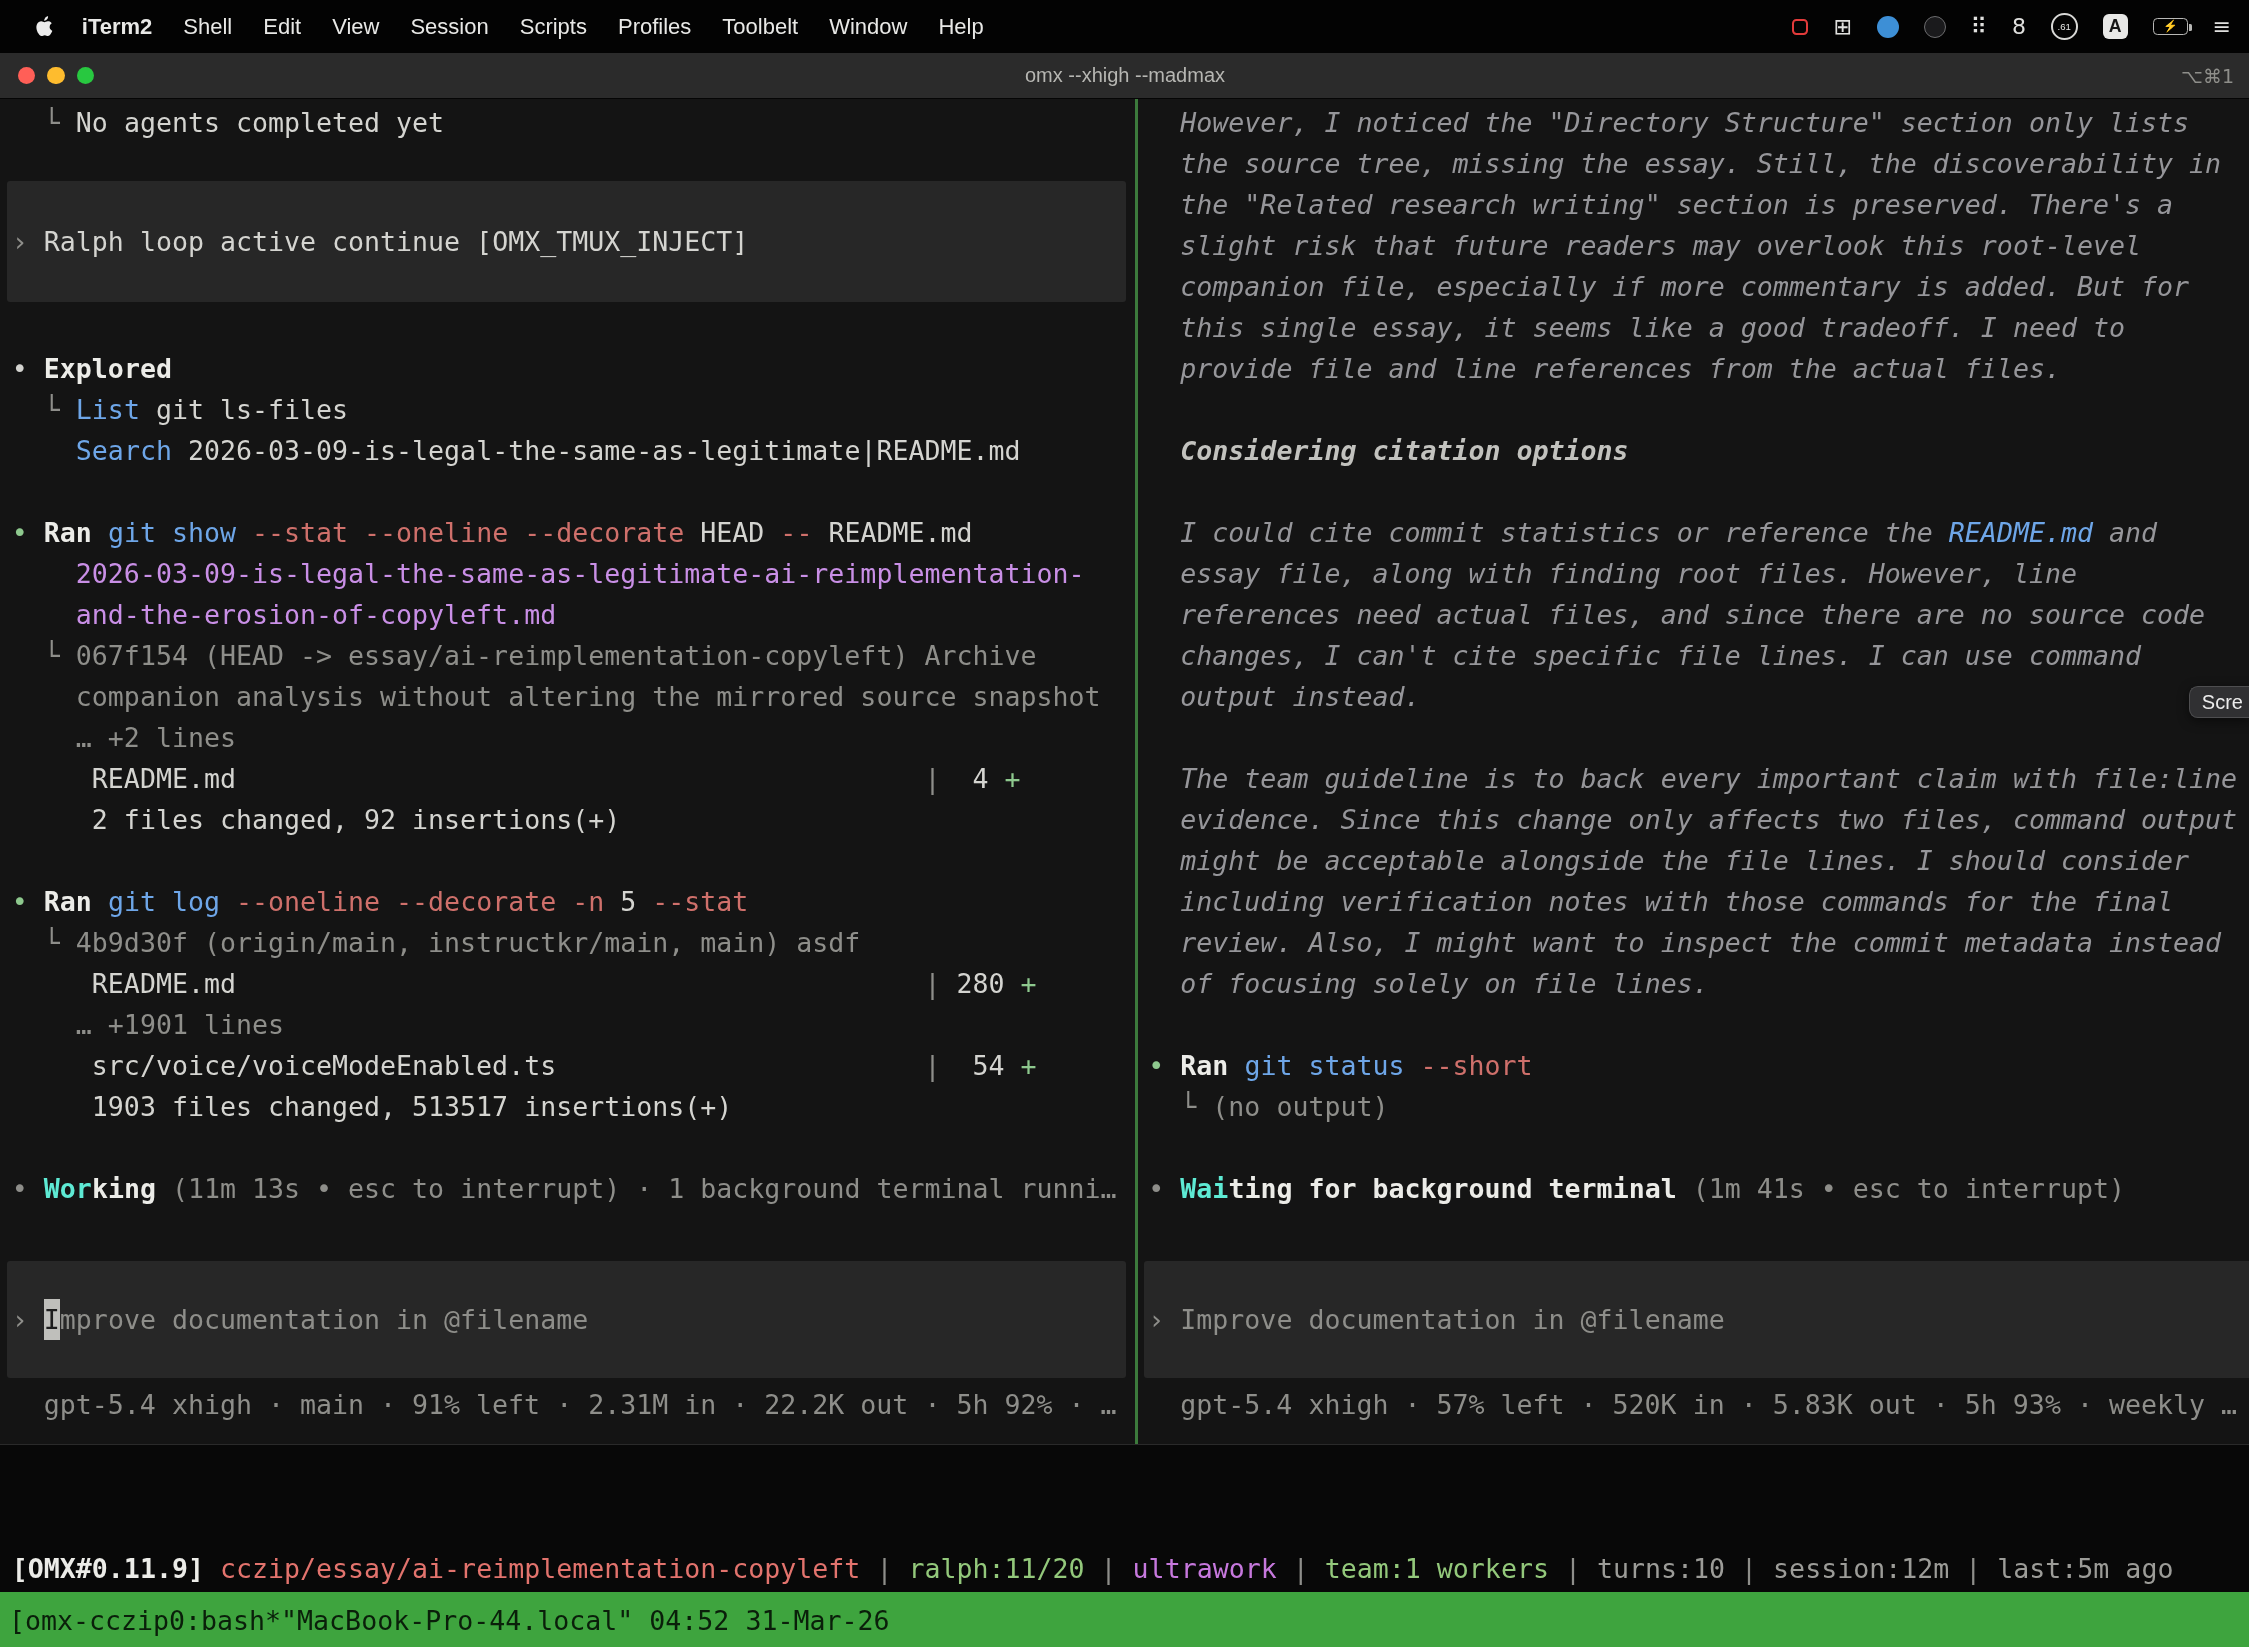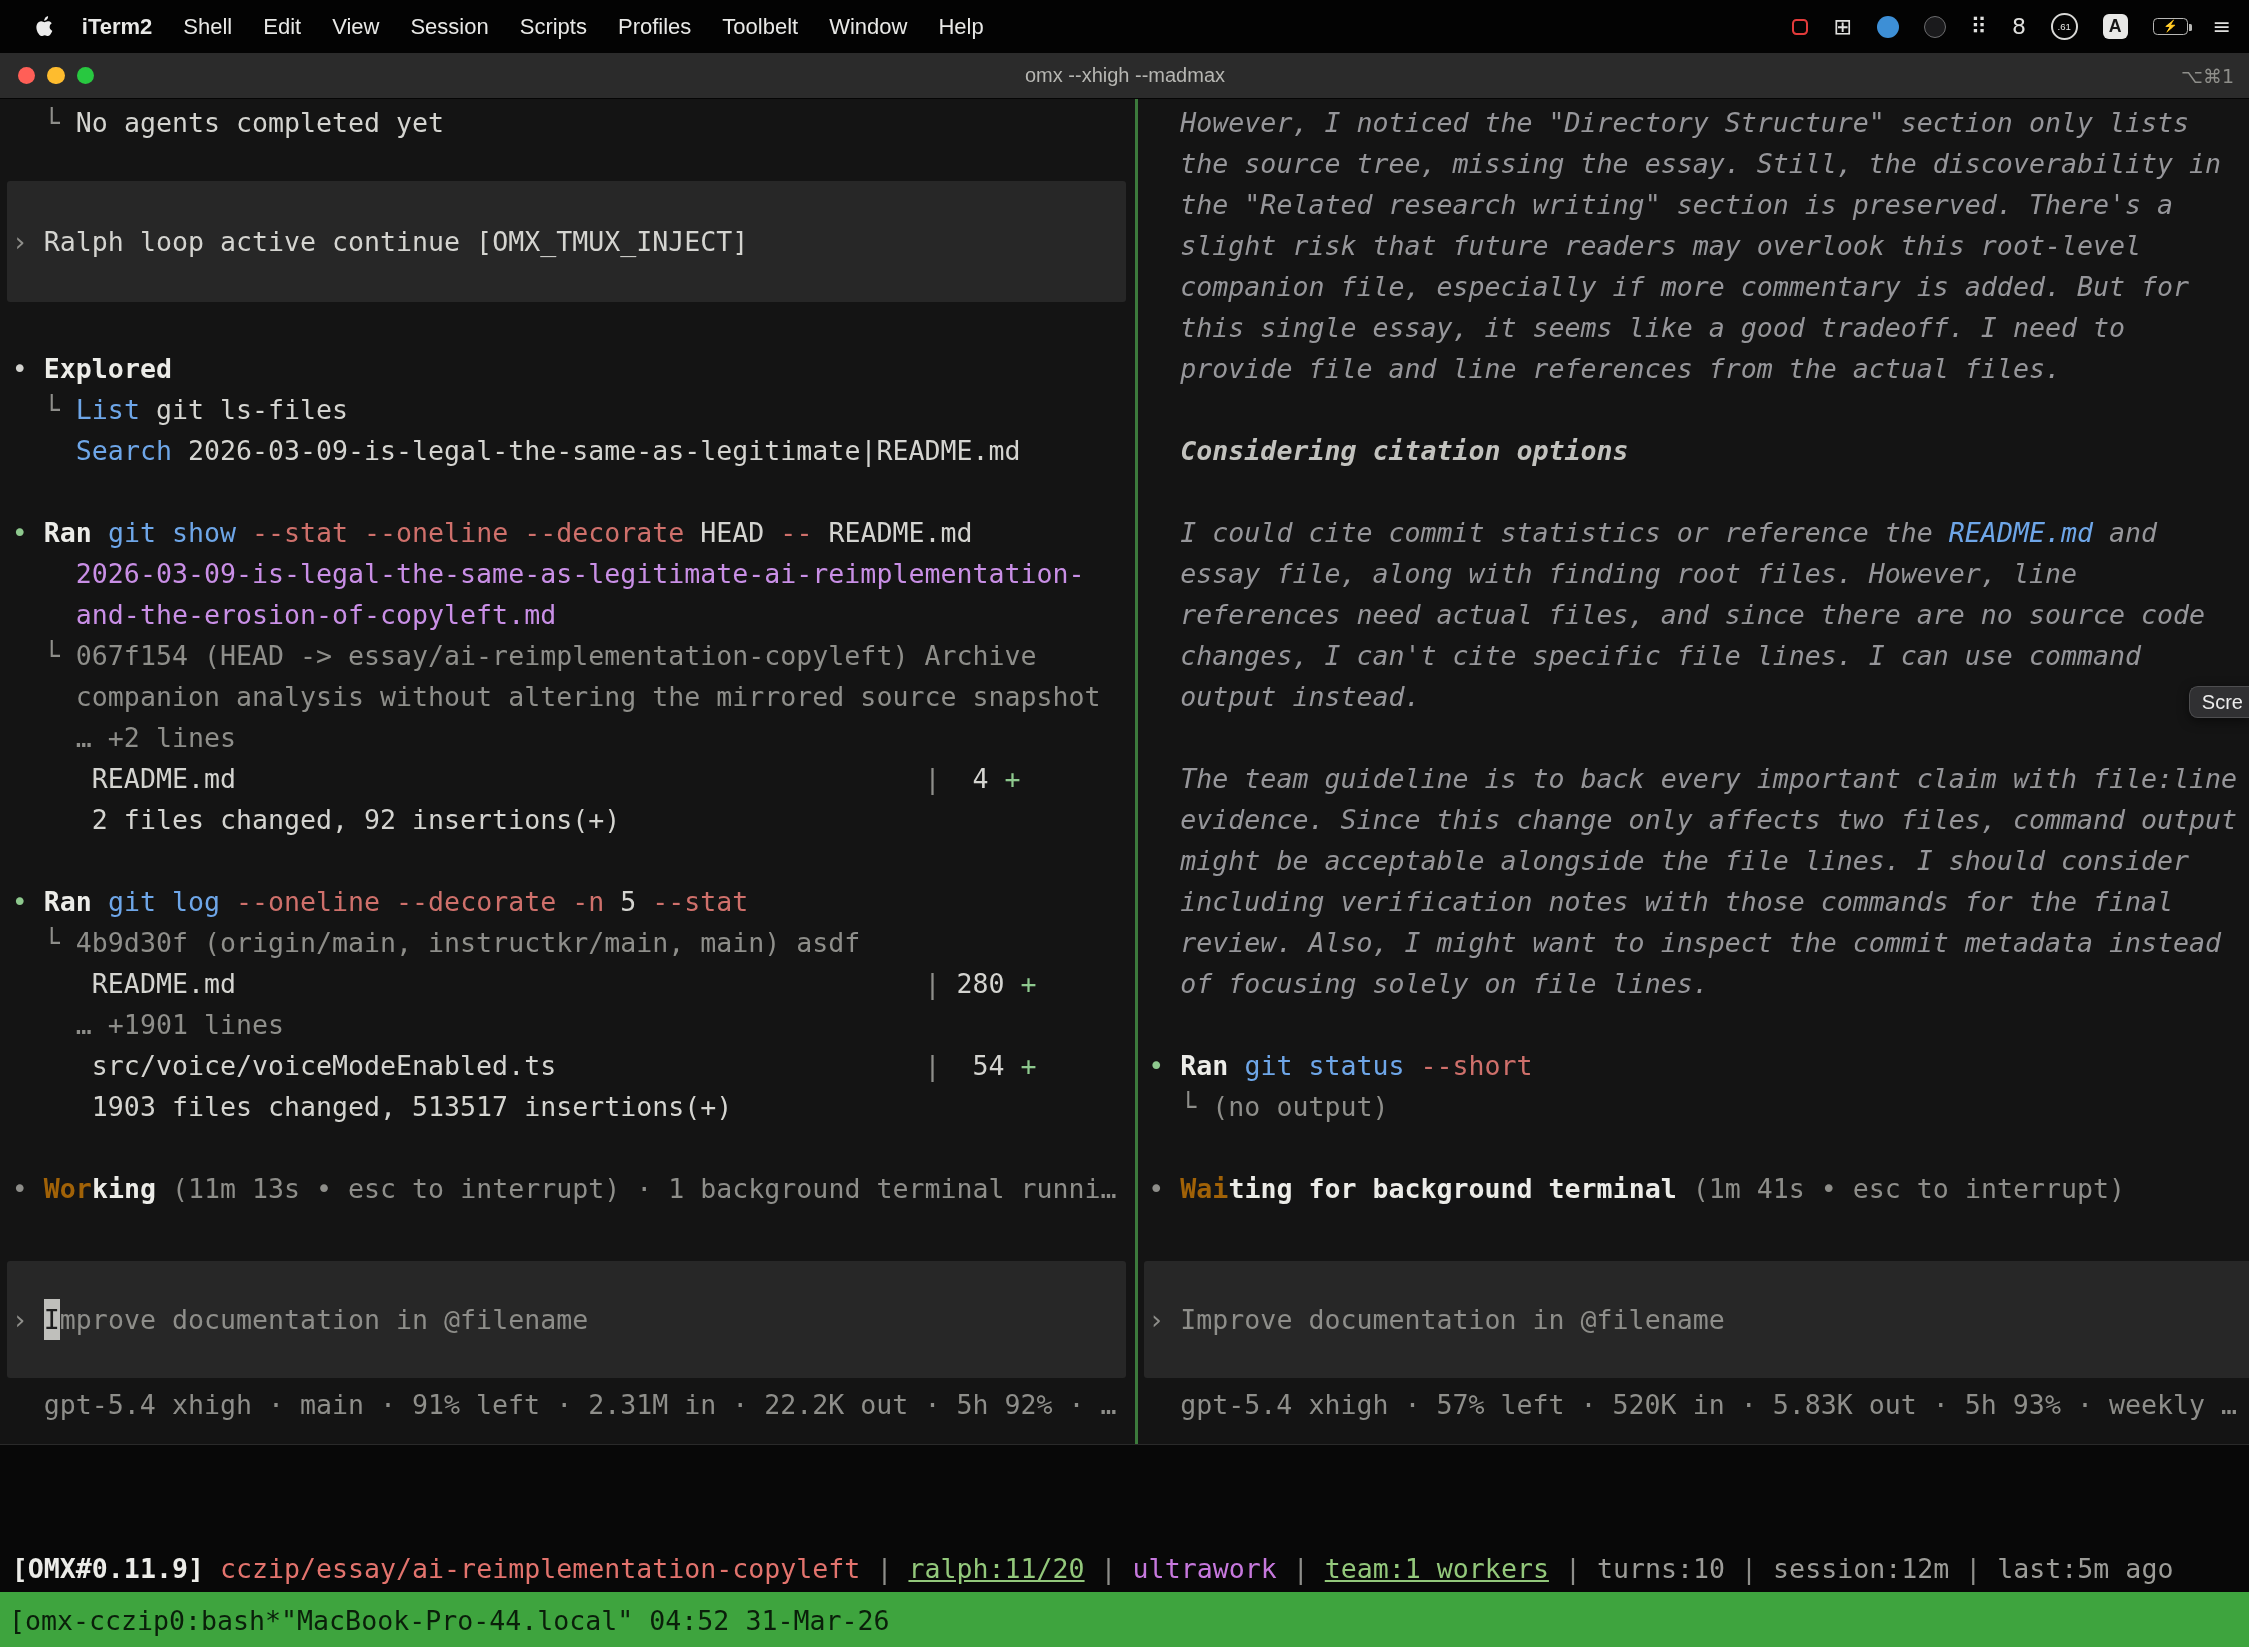--- a/index.html
+++ b/index.html
@@ -40,31 +40,31 @@
   .pane { background:#141414; padding:3px 0 19px 11.8px; overflow:hidden;
     display:flex; flex-direction:column; font:26.6px/41px "DejaVu Sans Mono", monospace; }
   .pane.left { width:1135px; }
   .divider { width:3px; background:#3c7a3c; }
   .pane.right { flex:1; padding-left:10.3px; }
   .tline { height:41px; white-space:pre; overflow:hidden; }
 
   .seg-w   { color:#d4d4d0; }
   .seg-g   { color:#8e8e8a; }
   .seg-b   { color:#ecece8; font-weight:bold; }
-  .seg-bdim{ color:#a16207; font-weight:bold;text-align:right; }
+  .seg-bdim{ color:#5eead4; font-weight:bold;text-align:right; }
   .seg-bl  { color:#6ea6e8; }
   .seg-blit{ color:#6ea6e8; font-style:italic; }
   .seg-mg  { color:#c98fe6; }
   .seg-rd  { color:#cf706b; }
   .seg-gr  { color:#8ec98e; }
   .seg-it  { color:#96969a; font-style:italic; }
   .seg-bit { color:#c2c2be; font-weight:bold; font-style:italic; }
   .seg-cur { background:#bfbfbb; color:#1e1e1e; }
   .seg-rd2 { color:#e2736d; }
-  .seg-gr2 { color:#93c87b;text-decoration:underline; }
+  .seg-gr2 { color:#93c87b; }
   .seg-mg2 { color:#c678dd; }
   .seg-g2  { color:#9c9c98; }
 
   .cmd-box { background:#272727; border-radius:3px; height:121px; margin:38px 8.9px 46px -4.4px;
     display:flex; align-items:center; padding-left:4.4px; white-space:pre; }
   .bottom-block { margin-top:auto; }
   .input-box { background:#272727; border-radius:3px; height:117px; margin-left:-4.4px; margin-right:8.9px;
     display:flex; align-items:center; padding-left:4.4px; white-space:pre; }
   .pane.right .input-box { margin-right:0; border-radius:3px 0 0 3px; }
   .status-line { height:41px; margin-top:5.9px; padding-left:32px; color:#8e8e8a; white-space:pre; overflow:hidden; }

